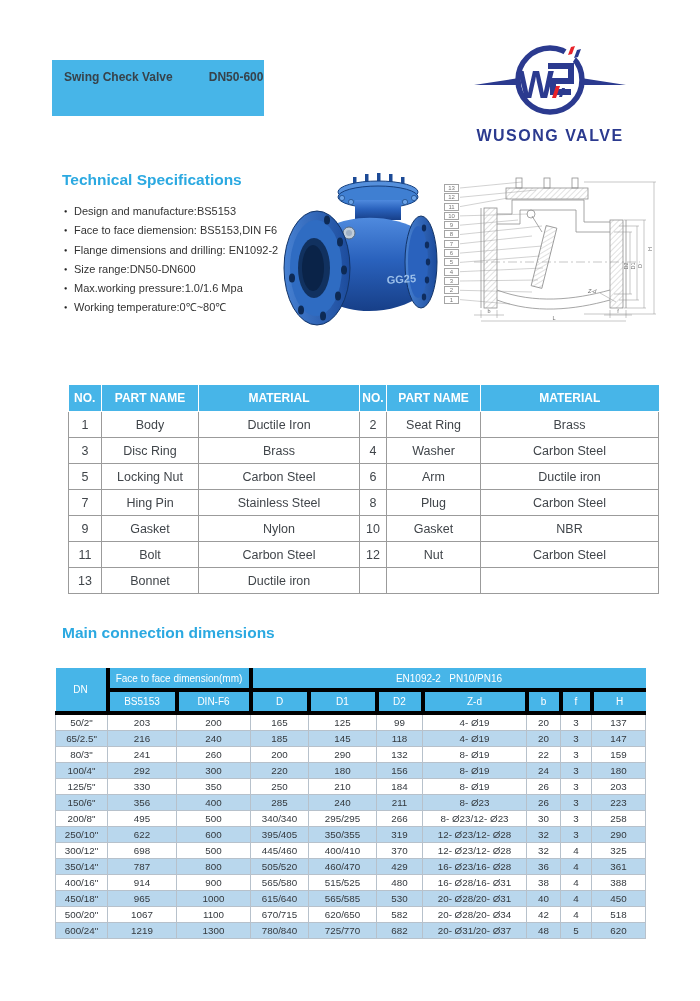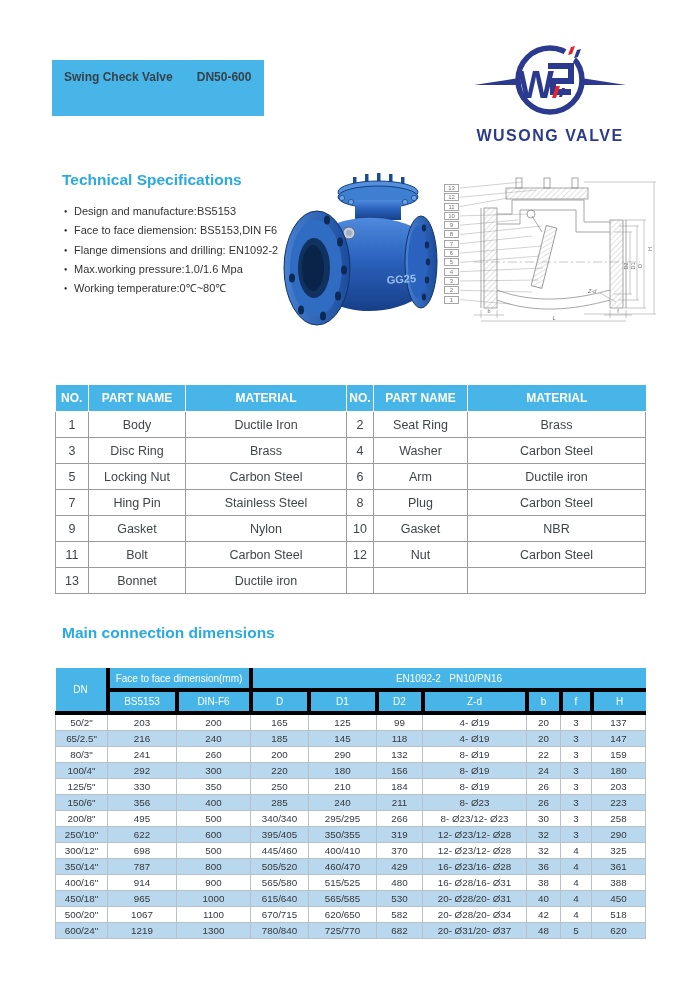--- a/index.html
+++ b/index.html
@@ -4,21 +4,21 @@
 <style>
   * { margin:0; padding:0; box-sizing:border-box; }
   html,body { background:#fff; }
   body { font-family:"Liberation Sans", sans-serif; }
   .page { position:relative; width:700px; height:1001px; background:#fff; overflow:hidden; margin:0 auto; }
 
   
   .header-bar { position:absolute; left:52px; top:60px; width:212px; height:56px;
     background:#47B5E8; color:#fff; padding:6px 0 0 12px; }
   .header-title { font-size:20px; font-weight:700; letter-spacing:.5px; }
-  .header-sub { display:flex; gap:24px; margin-top:4px; font-size:12px; font-weight:700; color:#37424a; }
+  .header-sub { display:flex; gap:36px; margin-top:4px; font-size:12px; font-weight:700; color:#37424a; }
 
   
   .logo { position:absolute; left:472px; top:40px; width:156px; text-align:center; }
   .logo svg { display:block; margin:0 auto; }
   .logo-text { margin-top:1px; font-size:16px; font-weight:700; color:#2B3A8F; letter-spacing:1.5px; }
 
   .section-heading { position:absolute; left:62px; font-size:15.5px; font-weight:700; color:#2BA9E1; }
   .h-tech { top:171px;text-align:center; } .h-comp { top:344px; } .h-dims { top:624px; }
 
   
@@ -27,21 +27,21 @@
   .spec-list li::before { content:"●"; position:absolute; left:0; top:0; font-size:5.5px; line-height:19.3px; color:#222; }
 
   
   .valve-photo { position:absolute; left:283px; top:170px; width:158px; height:158px; }
   .drawing { position:absolute; left:444px; top:174px; width:220px; height:152px; }
   .part-nums { position:absolute; left:0; top:10px; list-style:none; display:flex; flex-direction:column; gap:1.3px; }
   .part-nums li { width:15px; height:8px; border:1px solid #a5a5a5; background:#fff;
     font-size:6px; line-height:6px; text-align:center; color:#777; }
 
   
-  .comp-table { position:absolute; left:55px; top:384px; width:590px; border-collapse:collapse; table-layout:fixed;padding-left:32px; }
+  .comp-table { position:absolute; left:68px; top:384px; width:590px; border-collapse:collapse; table-layout:fixed;padding-left:32px; }
   .comp-table th { background:#47B5E8; color:#fff; font-size:12px; font-weight:700; height:27px;
     border:1px solid #fff; }
   .comp-table th:first-child { border-left:none; } .comp-table th:last-child { border-right:none; }
   .comp-table thead tr { border-top:none; }
   .comp-table td { height:26px; border:1px solid #9b9b9b; text-align:center; font-size:12.5px; color:#40454a; background:#fff; }
 
   
   .dim-table { position:absolute; left:55px; top:668px; width:590px; border-collapse:collapse; table-layout:fixed; }
   .dim-table thead th { background:#47B5E8; color:#fff; font-weight:400; font-size:10px; border:4px solid #000000; }
   .dim-table thead tr:first-child th { height:22px; border-top:none; }
@@ -81,20 +81,21 @@
       <polygon points="90,48 93,48 90,57 87,57" fill="#2B3A8F"></polygon>
     </svg>
     <div class="logo-text">WUSONG VALVE</div>
   </div>
 
   <div class="section-heading h-tech">Technical Specifications</div>
   <ul class="spec-list">
       <li>Design and manufacture:BS5153</li>
       <li>Face to face diemension: BS5153,DIN F6</li>
       <li>Flange dimensions and drilling: EN1092-2</li>
+      <li>Size range:DN50-DN600</li>
       <li>Max.working pressure:1.0/1.6 Mpa</li>
       <li>Working temperature:0℃~80℃</li>
     </ul>
 
   <div class="valve-photo">
     <svg width="158" height="158" viewBox="0 0 158 158">
       <defs>
         <linearGradient id="vg" x1="0" y1="0" x2="0" y2="1">
           <stop offset="0" stop-color="#4f8ade"></stop>
             <stop offset="0.45" stop-color="#2a62bd"></stop>

